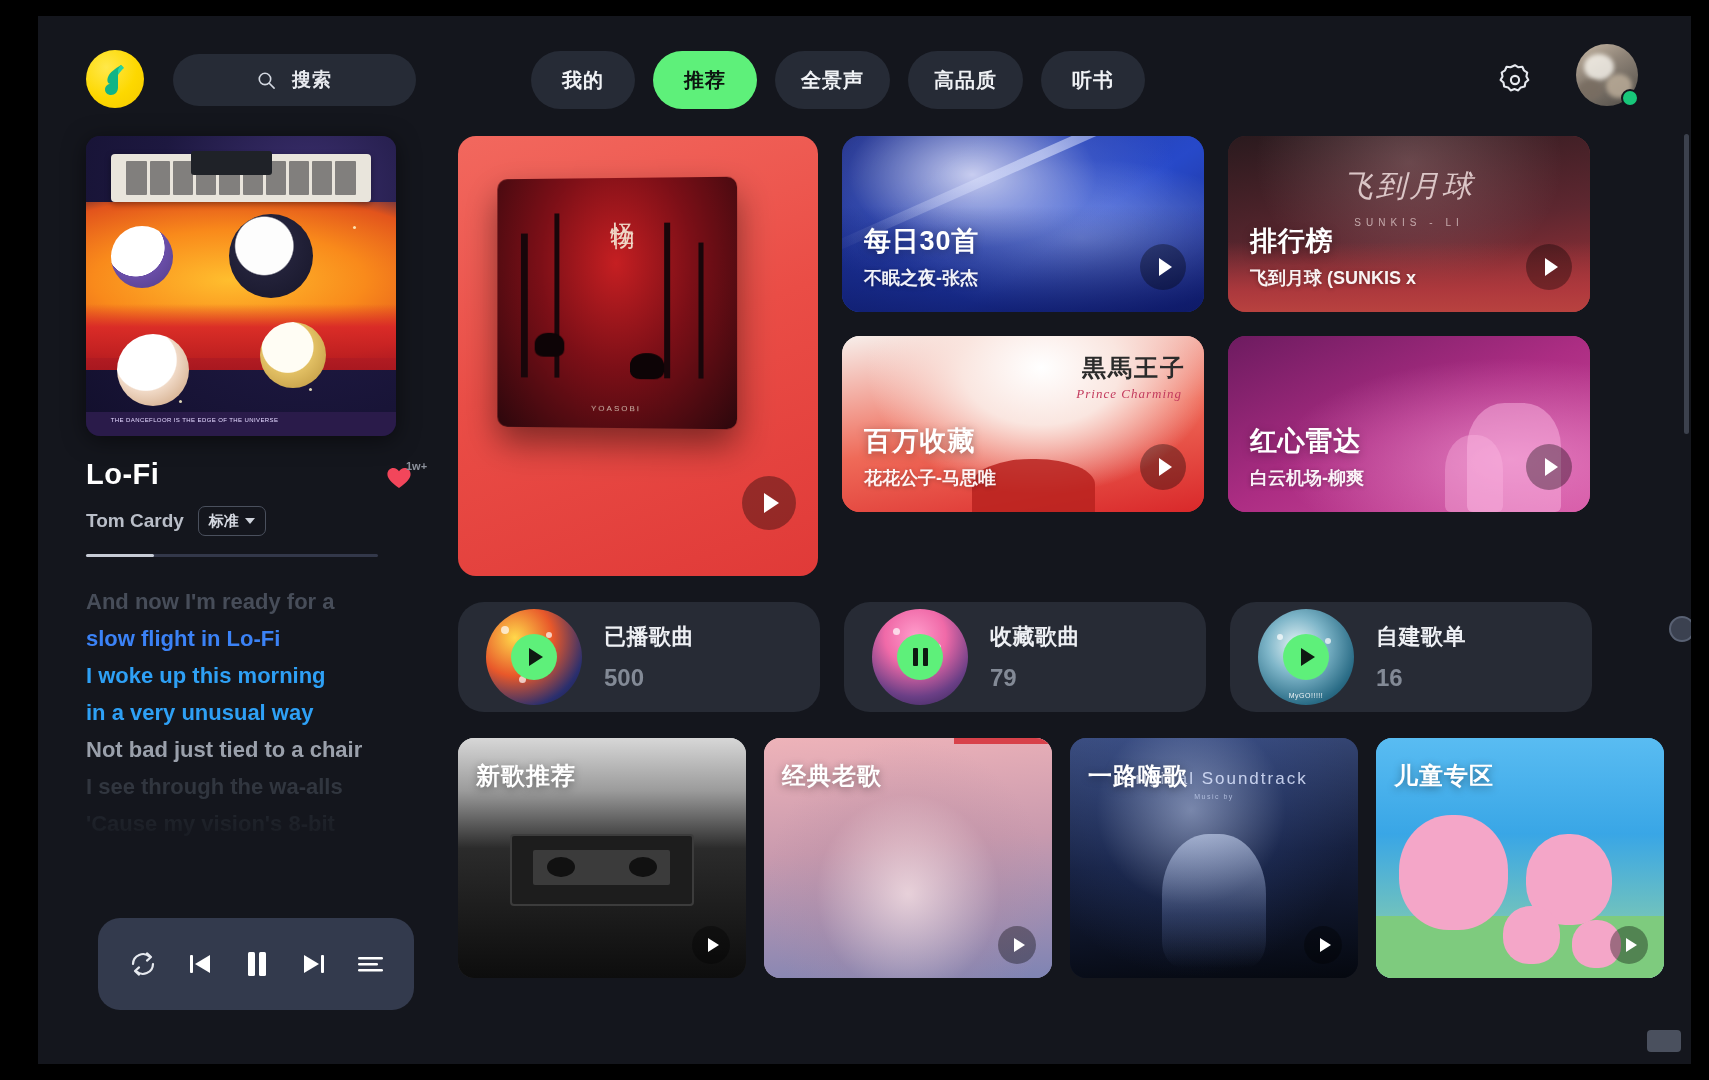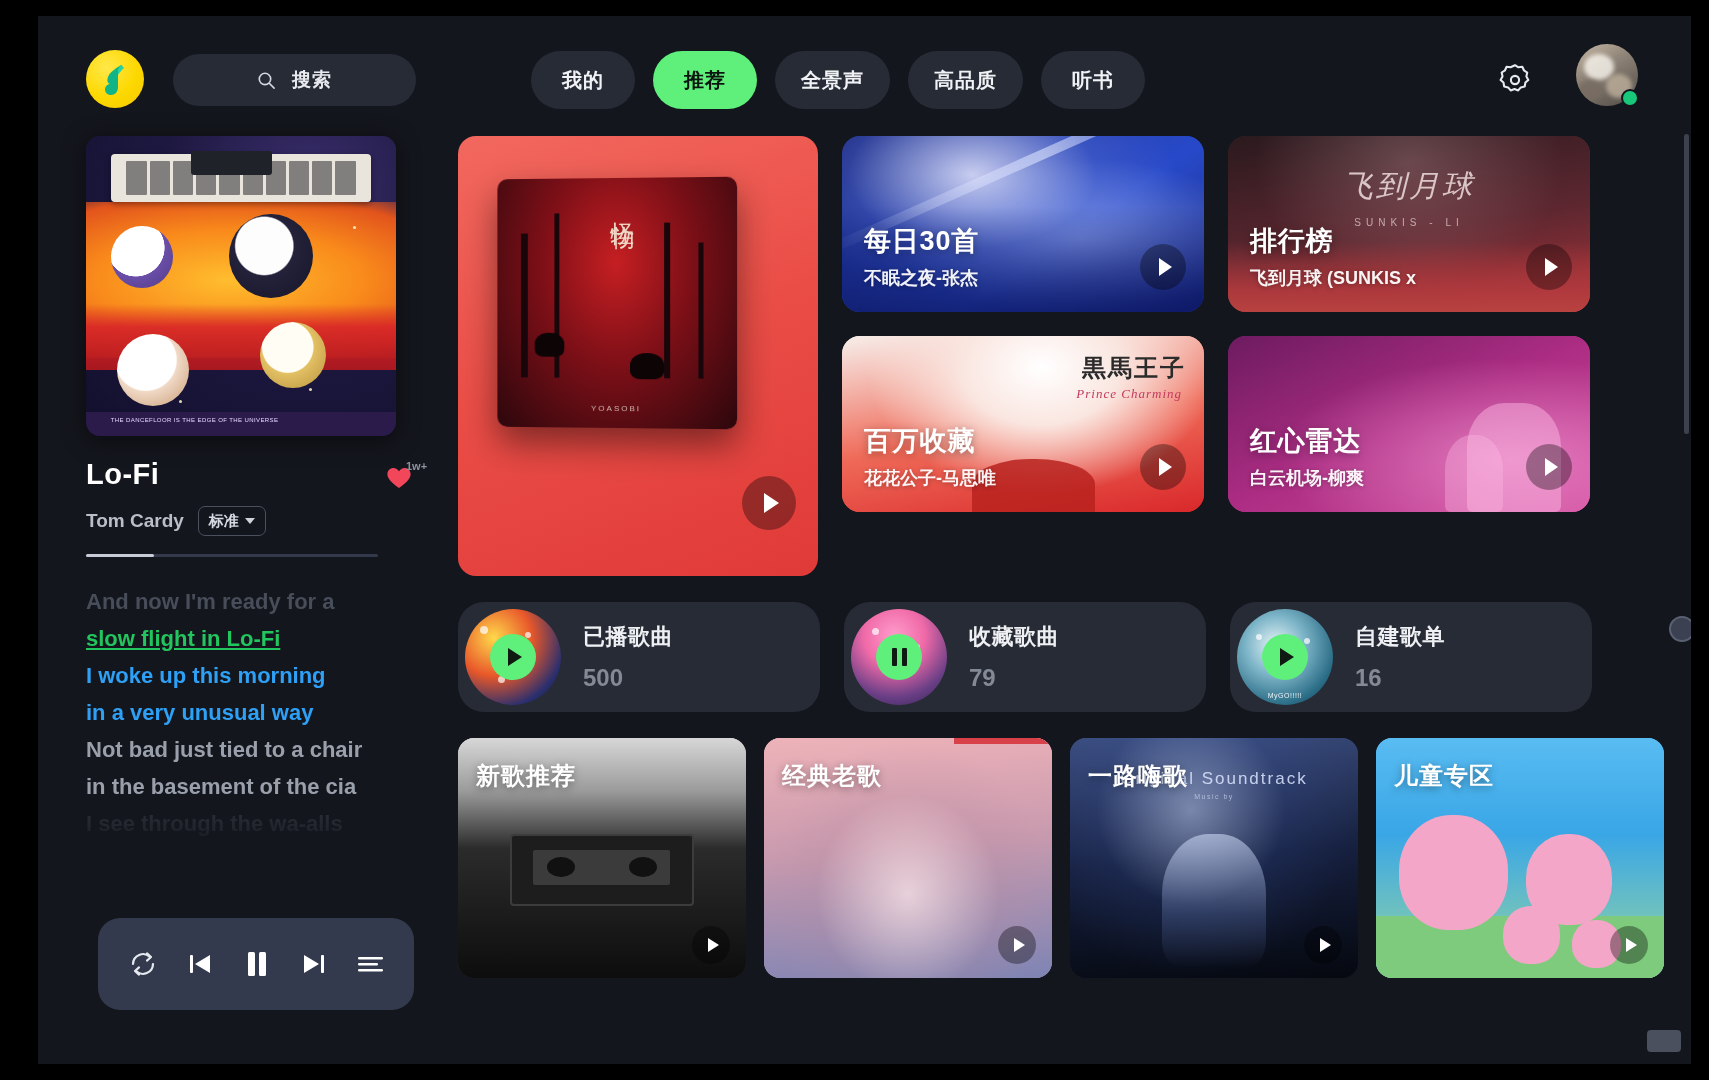--- a/index.html
+++ b/index.html
@@ -86,21 +86,21 @@
              display:flex; align-items:center; gap:6px; color:#d6dae2; font-size:15px; font-weight:bold; }
   .quality .caret { width:0; height:0; border-left:5px solid transparent; border-right:5px solid transparent;
                     border-top:6px solid #cfd4dc; }
 
   .progress { margin-top:18px; width:292px; height:3px; background:#33384a; border-radius:2px; position:relative; }
   .progress .fill { position:absolute; left:0; top:0; height:3px; width:68px; background:#c7ccd6; border-radius:2px; }
 
   .lyrics { margin-top:26px; width:310px; height:282px; overflow:hidden; position:relative; }
   .lyric { font-size:22px; font-weight:bold; line-height:37px; color:#9aa0ab; }
   .lyric.dim1 { color:#474d59; }
-  .lyric.dim2 { color:#22c55e;text-decoration:underline; }
+  .lyric.dim2 { color:#3b82f6; }
   .lyric.active { color:#2ea0f5; }
   .lyric.fade1 { color:#31363f; }
   .lyric.fade2 { color:#262b33; }
   .lyrics::after { content:""; position:absolute; left:0; bottom:0; width:100%; height:70px;
       background:linear-gradient(180deg, rgba(20,22,29,0) 0%, #14161d 85%); pointer-events:none; }
 
   .player { position:absolute; left:12px; bottom:26px; width:316px; height:92px; border-radius:22px;
             background:#333a4d; display:flex; align-items:center; justify-content:space-around; padding:0 16px; }
   .pbtn { display:flex; align-items:center; justify-content:center; cursor:pointer; }
 
@@ -180,21 +180,21 @@
         radial-gradient(ellipse at 78% 70%, rgba(255,170,225,.55) 0%, rgba(180,47,135,0) 58%),
         linear-gradient(155deg,#6d1b60 0%,#ac2d83 50%,#cf4b9c 100%); }
   .mc-radar .hand { position:absolute; right:8%; bottom:0; width:26%; height:62%;
       background:rgba(255,190,230,.45); border-radius:40% 40% 6px 6px; }
   .mc-radar .hand2 { position:absolute; right:24%; bottom:0; width:16%; height:44%;
       background:rgba(255,190,230,.35); border-radius:45% 45% 6px 6px; }
 
   
   .stat-row { display:flex; gap:24px; margin-top:26px; }
   .stat-card { position:relative; width:362px; height:110px; border-radius:26px; background:#272b35;
-               display:flex; align-items:center; padding-left:7px; }
+               display:flex; align-items:center; padding-left:28px; }
   .stat-thumb { position:relative; width:96px; height:96px; border-radius:50%; overflow:hidden; flex:none; }
   .st-1 { background:radial-gradient(circle at 30% 30%, #ffd84a 0%, #e8582a 40%, #2a2f6e 75%, #14163a 100%); }
   .st-2 { background:radial-gradient(circle at 45% 28%, #ff9ccb 0%, #f06aa8 35%, #6b3f86 70%, #2b2150 100%); }
   .st-3 { background:radial-gradient(circle at 40% 38%, #e7f4f7 0%, #7fb6c9 35%, #2a6c86 72%, #123548 100%); }
   .stat-thumb .dots { position:absolute; inset:0; }
   .stat-thumb .dots i { position:absolute; background:rgba(255,255,255,.7); border-radius:50%; }
   .stat-thumb .label { position:absolute; left:50%; transform:translateX(-50%); bottom:6px;
       font-size:7px; color:#fff; letter-spacing:.5px; white-space:nowrap; opacity:.9; }
   .stat-play { position:absolute; left:50%; top:50%; transform:translate(-50%,-50%);
       width:46px; height:46px; border-radius:50%; background:#5ef07a;
@@ -365,21 +365,20 @@
       <div class="progress">
         <div class="fill"></div>
       </div>
 
       <div class="lyrics">
         <div class="lyric dim1">And now I'm ready for a</div>
         <div class="lyric dim2">slow flight in Lo-Fi</div>
         <div class="lyric active">I woke up this morning</div>
         <div class="lyric active">in a very unusual way</div>
         <div class="lyric">Not bad just tied to a chair</div>
-        <div class="lyric">in the basement of the cia</div>
         <div class="lyric fade1">I see through the wa-alls</div>
         <div class="lyric fade2">'Cause my vision's 8-bit</div>
       </div>
 
       <div class="player">
         <div class="pbtn">
           <svg width="34" height="34" viewBox="0 0 34 34">
             <path d="M7 17 A10 10 0 0 1 24 10" fill="none" stroke="#e6e9ef" stroke-width="2.2" stroke-linecap="round"></path>
             <path d="M27 17 A10 10 0 0 1 10 24" fill="none" stroke="#e6e9ef" stroke-width="2.2" stroke-linecap="round"></path>
             <path d="M21 6.4 l4 3.6 -4 3.6" fill="none" stroke="#e6e9ef" stroke-width="2.2" stroke-linecap="round" stroke-linejoin="round"></path>

